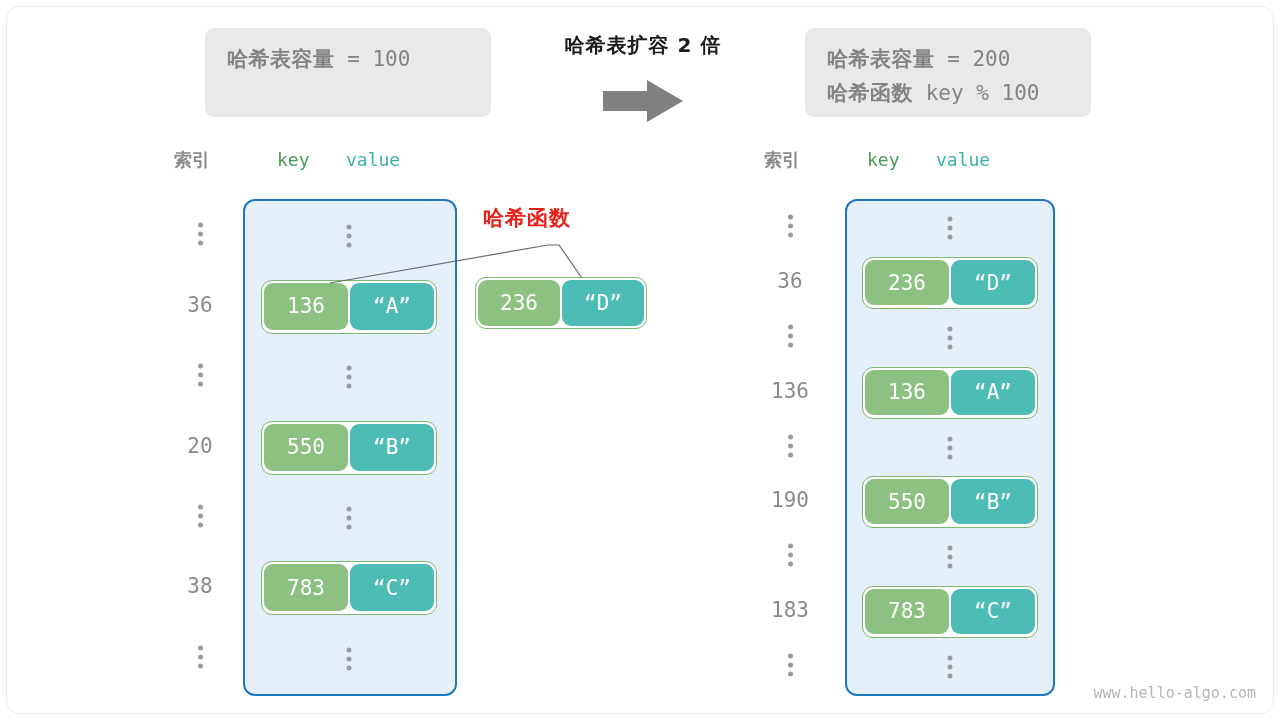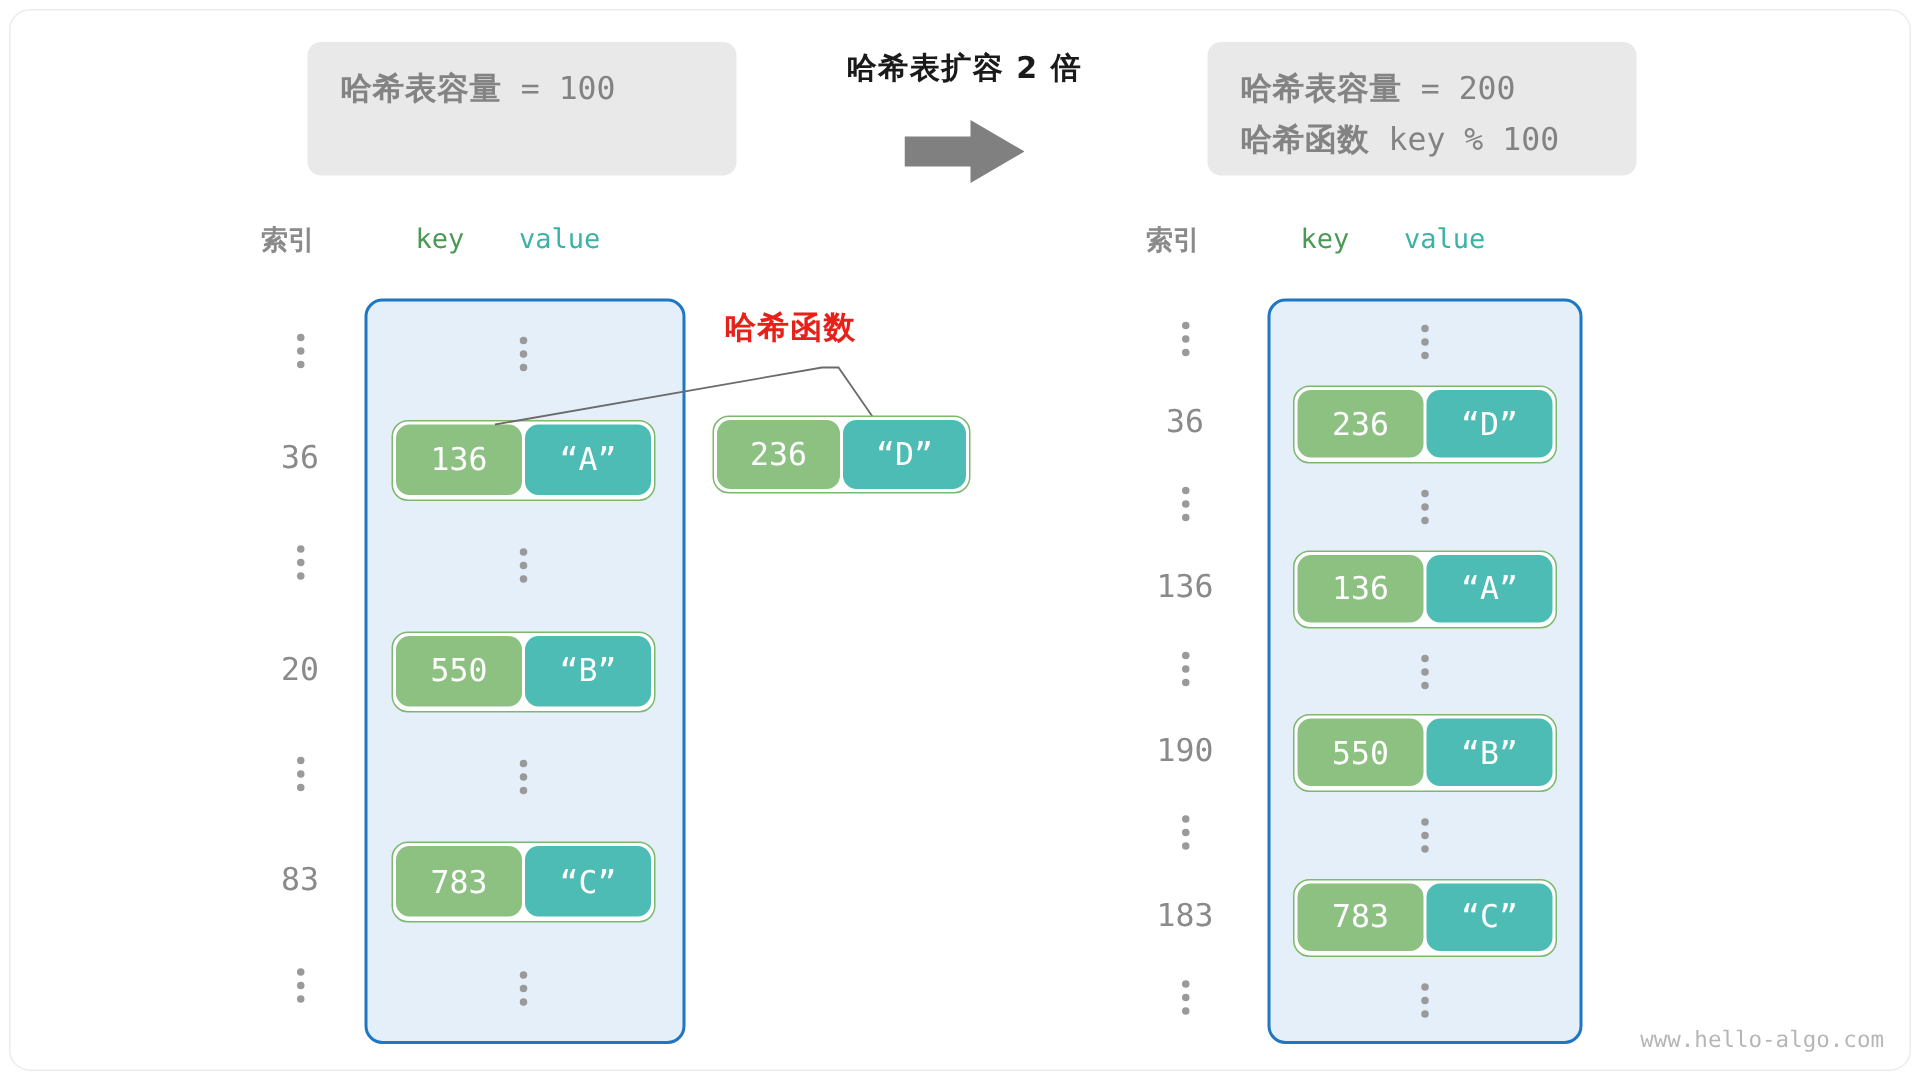--- a/index.html
+++ b/index.html
@@ -246,21 +246,21 @@
         </div>
       </div>
       <div class="index-cell" style="left: 0px; top: 246.5px;">20</div>
       <div class="index-cell" style="left: 0px; top: 316.929px;">
         <div class="dots" style="position: relative; left: 50%; top: 0px; transform: translateX(-50%);">
           <i></i>
           <i></i>
           <i></i>
         </div>
       </div>
-      <div class="index-cell" style="left: 0px; top: 387.357px;">83</div>
+      <div class="index-cell" style="left: 0px; top: 387.357px;">38</div>
       <div class="index-cell" style="left: 0px; top: 457.786px;">
         <div class="dots" style="position: relative; left: 50%; top: 0px; transform: translateX(-50%);">
           <i></i>
           <i></i>
           <i></i>
         </div>
       </div>
     </div>
   <div id="rows-before">
       <div class="dots" style="left: 349px; top: 236.214px;">

